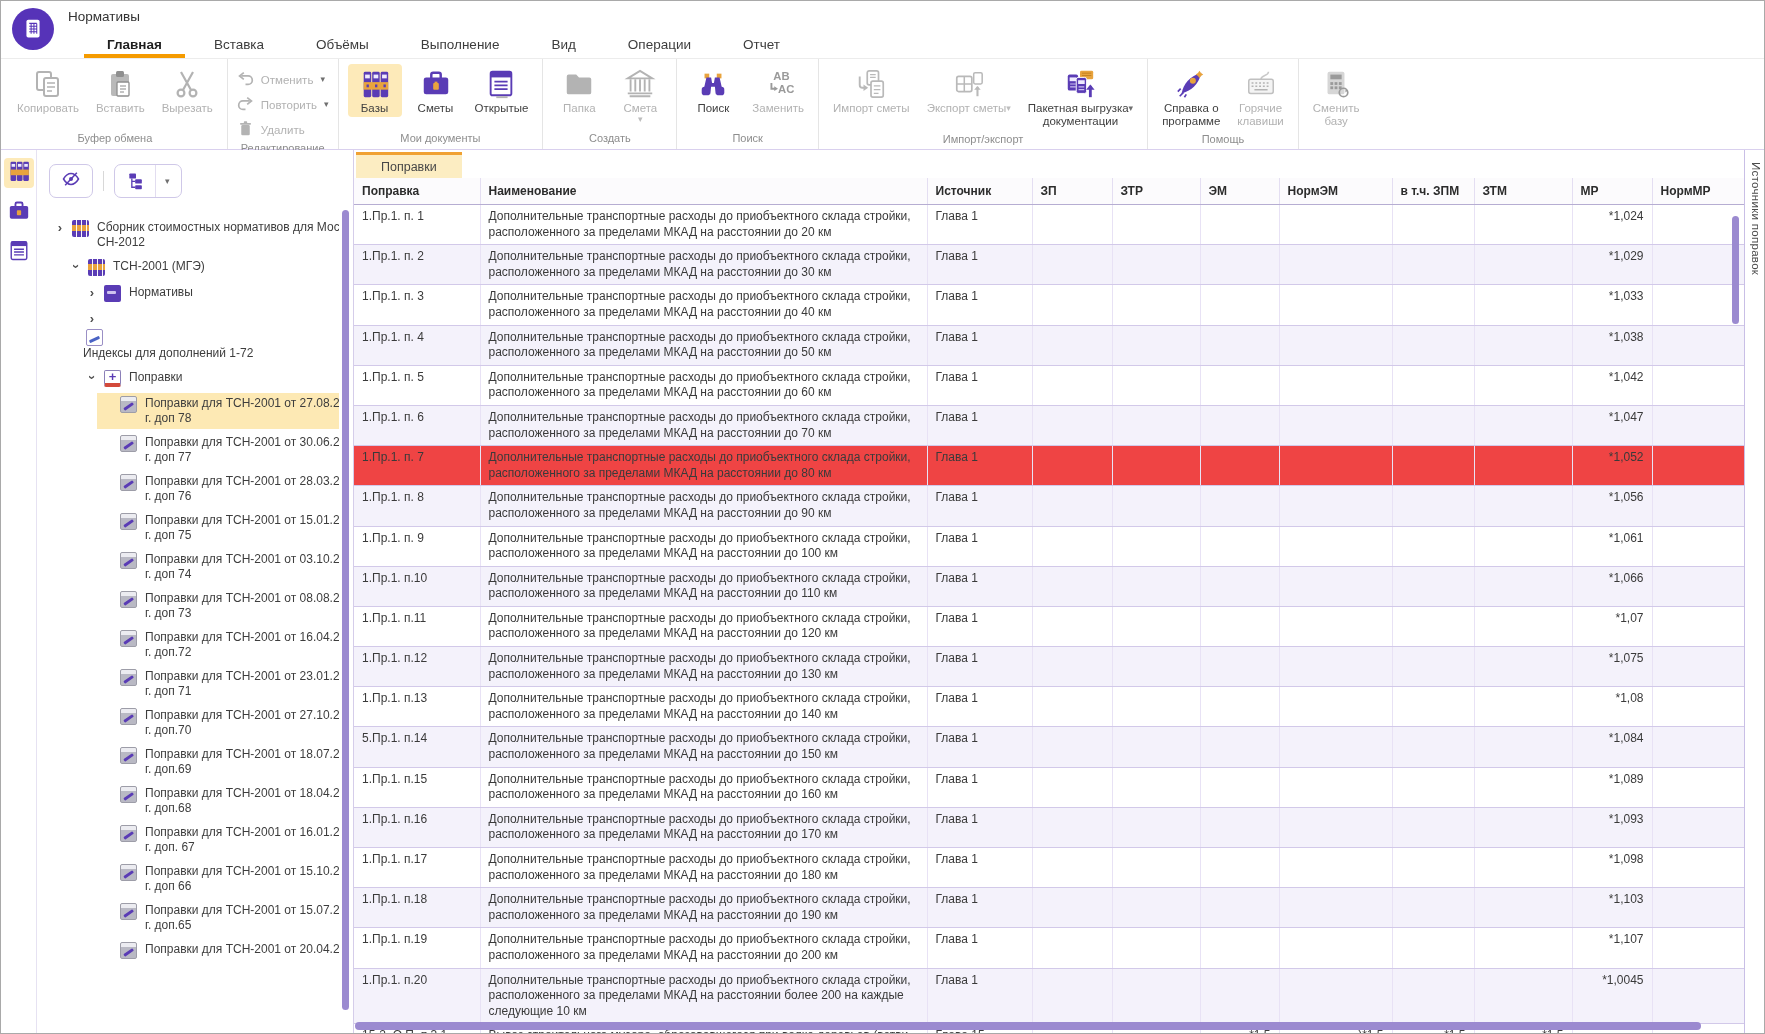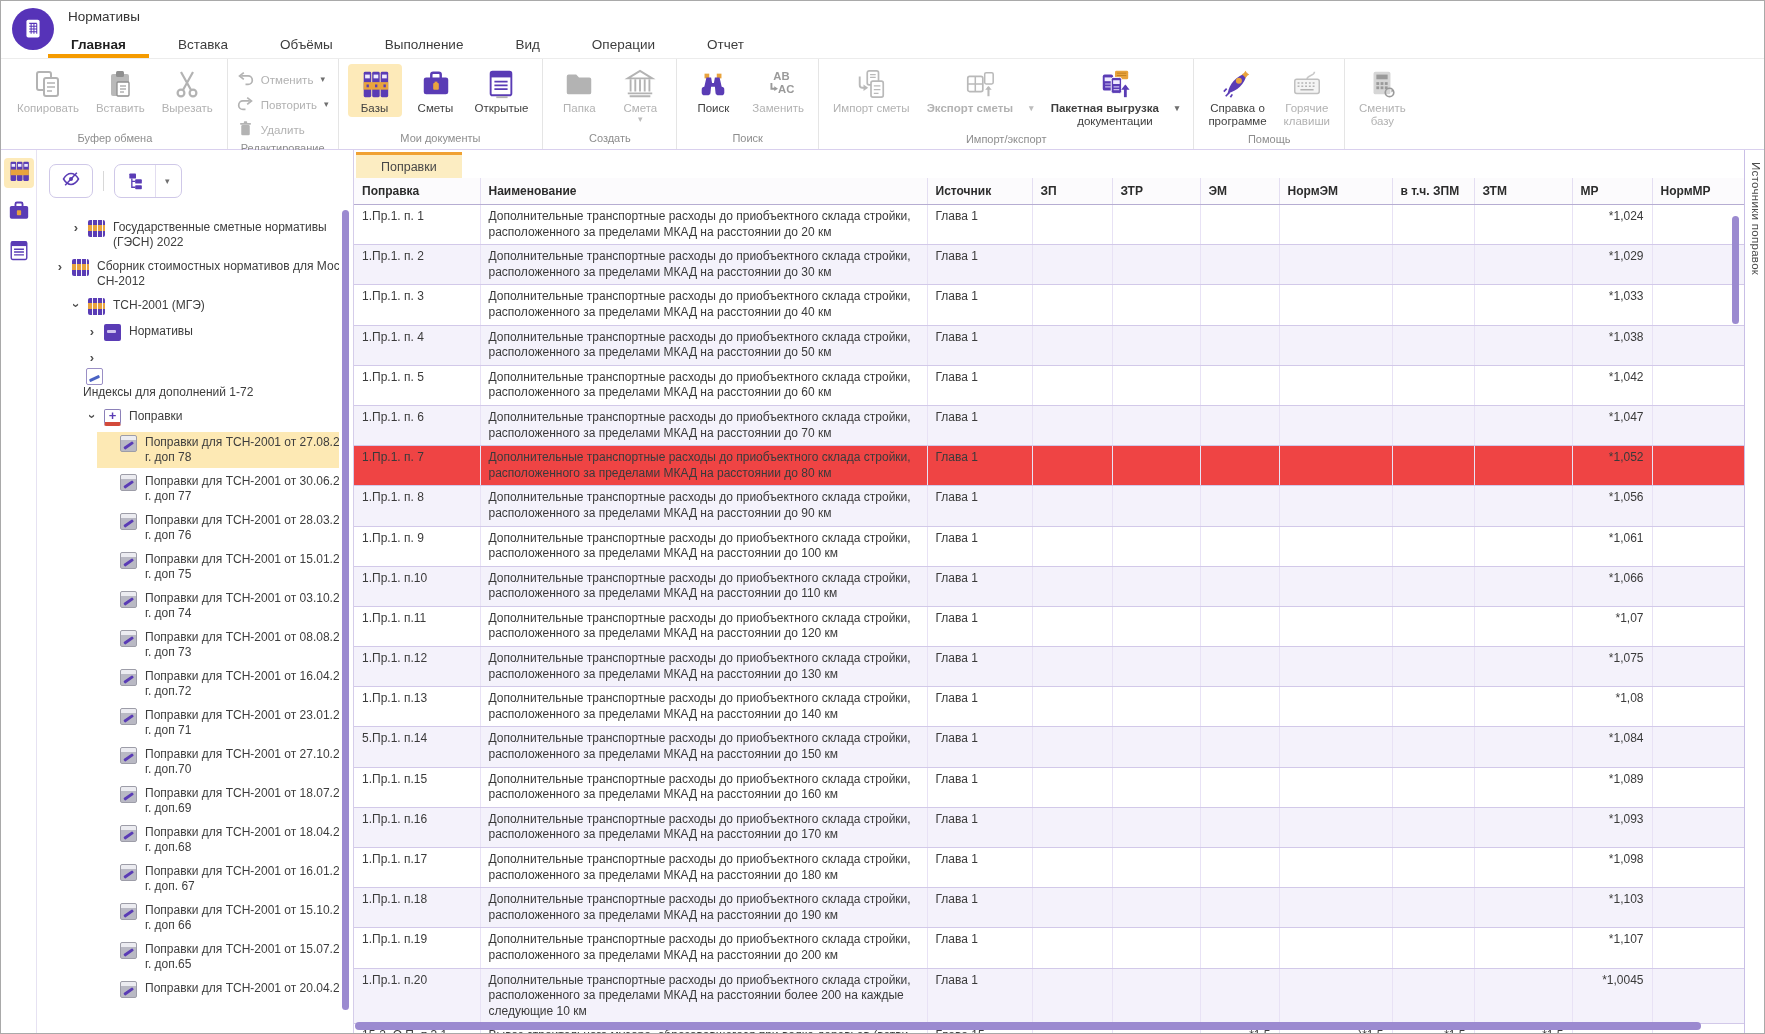--- a/index.html
+++ b/index.html
@@ -2,21 +2,21 @@
 <html><head>
 <meta charset="utf-8">
 <style>
   * { margin:0; padding:0; box-sizing:border-box; }
   html,body { width:1765px; height:1034px; overflow:hidden; }
   body { font-family:"Liberation Sans", sans-serif; background:#fff; border:1px solid #a9a9a9; color:#3a3a3a; position:relative; }
 
   
   .appicon { position:absolute; left:11px; top:7px; width:42px; height:42px; border-radius:50%; background:#5633b8; display:flex; align-items:center; justify-content:center; z-index:5; }
   .titlebar { height:30px; display:flex; align-items:center; padding-left:67px; font-size:13.5px; color:#333; }
-  .menutabs { height:27px; display:flex; align-items:stretch; padding-left:44px; }
+  .menutabs { height:27px; display:flex; align-items:stretch; padding-left:80px; }
   .mtab { padding:0 26px; font-size:13.5px; color:#3d3d3d; display:flex; align-items:center; position:relative; cursor:default; }
   .mtab.active { font-weight:700; color:#1f1f1f; }
   .mtab.active::after { content:""; position:absolute; left:3px; right:3px; bottom:0; height:4px; background:#f59b00; }
 
   
   .ribbon { display:flex; height:92px; border-top:1px solid #ececec; border-bottom:1px solid #d9d0ee; background:#fff; padding-left:2px; }
   .rgroup { display:flex; flex-direction:column; border-right:1px solid #e5e5e5; padding:5px 9px 0; }
   .rgroup:last-child { border-right:none; }
   .rbtns { flex:1; display:flex; align-items:flex-start; gap:7px; }
   .glabel { text-align:center; font-size:11px; color:#8d8d8d; padding:3px 0 5px; white-space:nowrap; }
@@ -24,21 +24,21 @@
   .rbtn .ricon svg { width:32px; height:32px; display:block; }
   .rlabel { font-size:11.5px; color:#3f3f3f; text-align:center; line-height:1.15; white-space:nowrap; }
   .rbtn.disabled .rlabel { color:#b2b2b2;text-align:right; }
   .rbtn.active { background:#fdeab9; }
   .dd { font-size:9px; color:#6f6f6f; line-height:1; }
   .rbtn.disabled .dd { color:#bdbdbd; }
   .ecol { display:flex; flex-direction:column; gap:6px; padding-top:6px;justify-content:center; }
   .sbtn { display:flex; align-items:center; gap:7px; font-size:11.5px; color:#b2b2b2; cursor:default; }
   .sbtn svg { width:17px; height:17px; }
   .line2 { display:flex; flex-direction:column; align-items:center; line-height:1.15; }
-  .l1row { display:flex; align-items:center; gap:16px;font-weight:bold; }
+  .l1row { display:flex; align-items:center; gap:0; }
 
   
   .main { display:flex; height:884px; position:relative; background:#fff; }
 
   .leftrail { width:36px; border-right:1px solid #e6e2f2; display:flex; flex-direction:column; align-items:center; padding-top:8px; gap:10px; }
   .railbtn { width:30px; height:30px; display:flex; align-items:center; justify-content:center; border-radius:4px; }
   .railbtn.active { background:#fdeab9; }
   .railbtn svg { width:24px; height:24px; }
 
   .treepanel { width:302px; display:flex; flex-direction:column; overflow:hidden; }
@@ -453,28 +453,20 @@
               <rect x="11" y="10" width="8" height="5" rx="1" fill="#5a3cb5"></rect>
               <rect x="11" y="17" width="8" height="5" rx="1" fill="#5a3cb5"></rect>
               <path d="M7 9 v10.5 h4 M7 12.5 h4" fill="none" stroke="#5a3cb5" stroke-width="1.6"></path>
             </svg>
           </span>
         <span class="divider"></span>
         <span class="part dd">▾</span>
       </div>
     </div>
     <div class="tree">
-        <div class="titem" data-expand="closed" style="margin-left: 28px;">
-          <span class="chev"></span>
-          <span class="ti" data-icon="base"></span>
-          <span class="tlab">
-            <span>Государственные сметные нормативы</span>
-            <span>(ГЭСН) 2022</span>
-          </span>
-        </div>
         <div class="titem" data-expand="closed" style="margin-left: 12px;">
           <span class="chev"></span>
           <span class="ti" data-icon="base"></span>
           <span class="tlab">
             <span>Сборник стоимостных нормативов для Москвы</span>
             <span>СН-2012</span>
           </span>
         </div>
         <div class="titem" data-expand="open" style="margin-left: 28px;">
           <span class="chev"></span>

